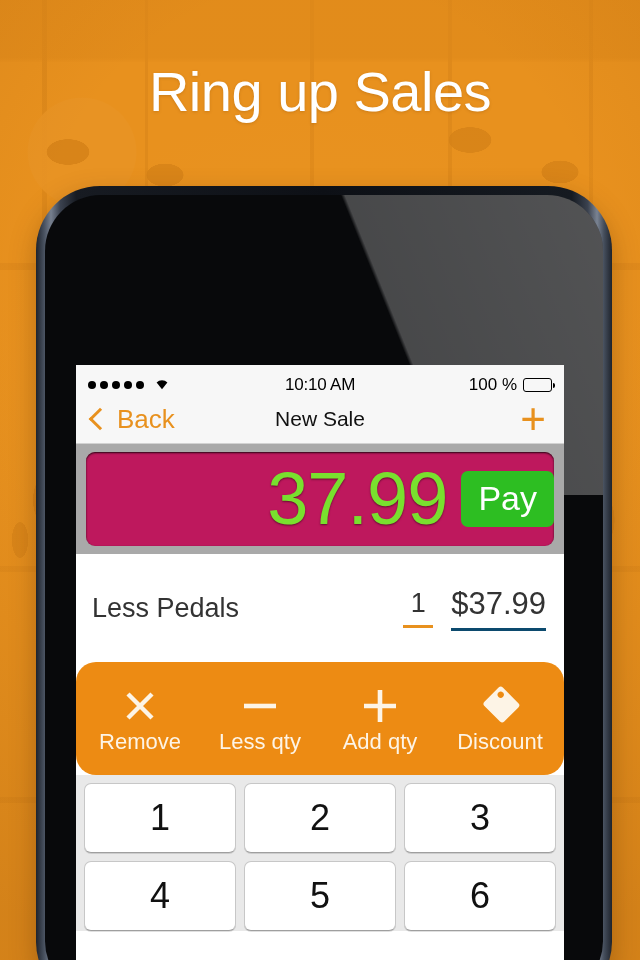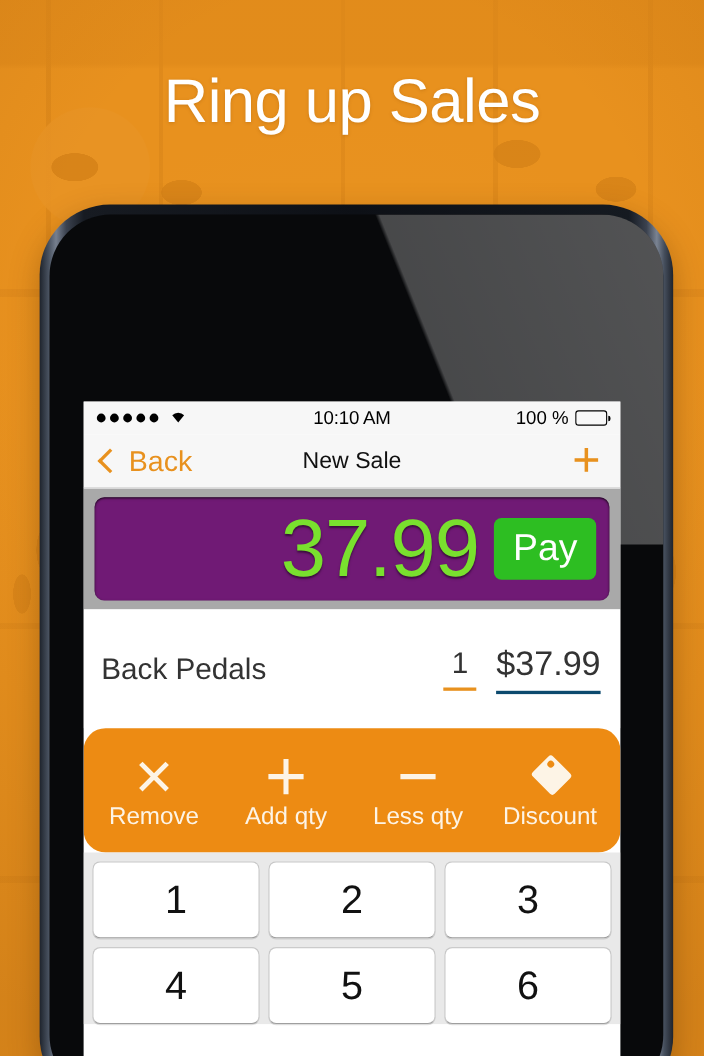--- a/index.html
+++ b/index.html
@@ -177,21 +177,21 @@
     height: 595px;
     background: #ffffff;
     overflow: hidden;
   }
 
   
   .statusbar {
     height: 30px;
     background: #f7f7f7;
     display: flex;
-    align-items: center;
+    align-items: flex-end;
     padding: 0 12px;
     position: relative;
     font-size: 17px;
     color: #000;
   }
   .sb-left { display: flex; align-items: center; gap: 5px; }
   .sig-dots { display: flex; gap: 4px; align-items: center; }
   .sig-dot { width: 8px; height: 8px; border-radius: 50%; background: #000; display: block; }
   .wifi-ico { margin-left: 3px; display: block; }
   .sb-center {
@@ -272,27 +272,27 @@
     z-index: 2;
     padding-right: 4px;
   }
 
   
   .display-wrap {
     background: #a9a9a9;
     padding: 8px 10px;
   }
   .display {
-    background: #701a75;
+    background: #be185d;
     border-radius: 9px;
     height: 94px;
     display: flex;
     align-items: center;
     justify-content: flex-end;
-    padding-right: 12px;
+    padding-right: 0;
     box-shadow: inset 0 1px 2px rgba(0,0,0,0.8);
   }
   .amount {
     color: #79e02e;
     font-size: 74px;
     font-weight: 300;
     letter-spacing: -1px;
     line-height: 80px;
     margin-right: 14px;
     text-shadow: 0 1px 2px rgba(0,0,0,0.5);
@@ -461,53 +461,53 @@
 
     <div class="display-wrap">
       <div class="display">
         <div class="amount">37.99</div>
         <div class="pay-btn">Pay</div>
       </div>
     </div>
 
     <div class="items">
       <div class="line-item">
-        <div class="li-name">Back Pedals</div>
+        <div class="li-name">Less Pedals</div>
         <div class="li-qty">1</div>
         <div class="li-price">$37.99</div>
       </div>
     </div>
 
     <div class="actionbar">
 
       <div class="action">
         <div class="action-icon">
           <svg width="40" height="40" viewBox="0 0 40 40">
             <path d="M8 8 L32 32 M32 8 L8 32" stroke="#fdf4e6" stroke-width="4.4" stroke-linecap="butt"></path>
           </svg>
         </div>
         <div class="action-label">Remove</div>
       </div>
 
       <div class="action">
         <div class="action-icon">
           <svg width="42" height="42" viewBox="0 0 42 42">
+            <path d="M5 21 L37 21" stroke="#fdf4e6" stroke-width="4.6"></path>
+          </svg>
+        </div>
+        <div class="action-label">Less qty</div>
+      </div>
+
+      <div class="action">
+        <div class="action-icon">
+          <svg width="42" height="42" viewBox="0 0 42 42">
             <path d="M21 5 L21 37 M5 21 L37 21" stroke="#fdf4e6" stroke-width="4.6"></path>
           </svg>
         </div>
         <div class="action-label">Add qty</div>
-      </div>
-
-      <div class="action">
-        <div class="action-icon">
-          <svg width="42" height="42" viewBox="0 0 42 42">
-            <path d="M5 21 L37 21" stroke="#fdf4e6" stroke-width="4.6"></path>
-          </svg>
-        </div>
-        <div class="action-label">Less qty</div>
       </div>
 
       <div class="action">
         <div class="action-icon">
           <svg width="42" height="42" viewBox="0 0 42 42">
             <g transform="rotate(45 21 21)">
               <path d="M10 6 h22 a3 3 0 0 1 3 3 v20 a3 3 0 0 1 -3 3 h-22 a3 3 0 0 1 -3 -3 v-20 a3 3 0 0 1 3 -3 z" fill="#fdf4e6"></path>
               <circle cx="13.5" cy="12.5" r="3.1" fill="#ed8b13"></circle>
             </g>
           </svg>

